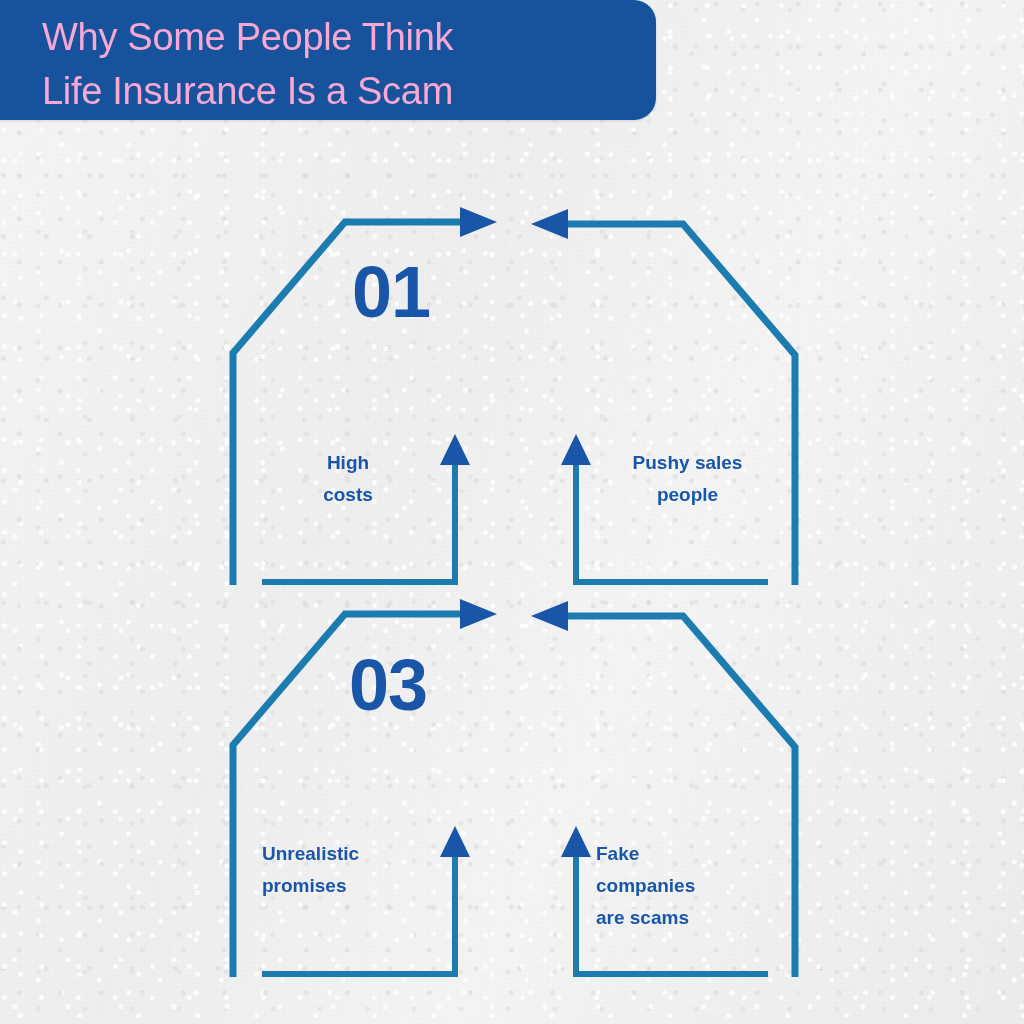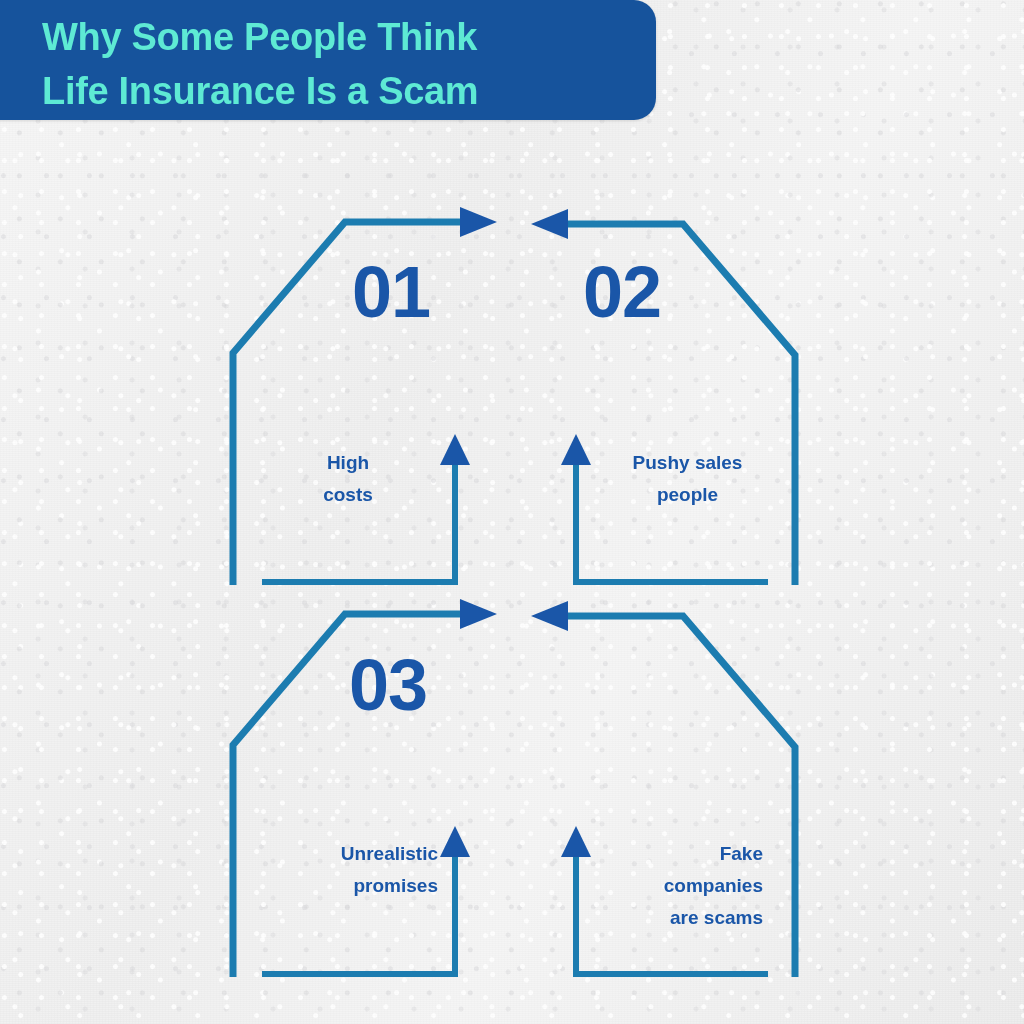--- a/index.html
+++ b/index.html
@@ -52,23 +52,23 @@
     background: #16539c;
     border-radius: 0 22px 22px 0;
     box-shadow: 0 1px 3px rgba(0,0,0,0.12);
     z-index: 4;
   }
   .banner-title {
     position: absolute;
     left: 56px;
     top: 10px;
     width: 580px;
-    color: #5eead4;
+    color: #f9a8d4;
     font-size: 38px;
-    font-weight: bold;
+    font-weight: normal;
     line-height: 54px;
     letter-spacing: -0.3px;
     white-space: pre-line;
   }
 
   
   #diagram {
     position: absolute;
     left: 0;
     top: 0;
@@ -98,22 +98,22 @@
     position: absolute;
     color: #1a56a8;
     font-size: 19px;
     font-weight: bold;
     line-height: 32px;
     z-index: 3;
     white-space: pre-line;
   }
   .label-01 { left: 268px; top: 447px; width: 160px; text-align: center; }
   .label-02 { left: 600px; top: 447px; width: 175px; text-align: center; }
-  .label-03 { left: 262px; top: 838px; width: 176px; text-align: right; }
-  .label-04 { left: 583px; top: 838px; width: 180px; text-align: right; }
+  .label-03 { left: 262px; top: 838px; width: 176px; text-align: left; }
+  .label-04 { left: 596px; top: 838px; width: 180px; text-align: left; }
 </style>
 </head>
 <body>
 
 <div id="canvas">
 
   <div class="banner">
     <div class="banner-title">Why Some People Think
 Life Insurance Is a Scam</div>
   </div>
@@ -161,21 +161,20 @@
       <path d="M 568 601 L 531 616 L 568 631 z" fill="#1a56a8"></path>
     </g>
 
     <g>
       <path d="M 768 974 L 576 974 L 576 854" fill="none" stroke="#1c7cb0" stroke-width="6" stroke-linecap="butt" stroke-linejoin="miter"></path>
       <path d="M 561 857 L 576 826 L 591 857 z" fill="#1a56a8"></path>
     </g>
   </svg>
 
   <div class="num num-01">01</div>
-  <div class="num num-02">02</div>
   <div class="num num-03">03</div>
 
   <div class="label label-02">Pushy sales
 people</div>
   <div class="label label-01">High
 costs</div>
   <div class="label label-03">Unrealistic
 promises</div>
   <div class="label label-04">Fake
 companies

